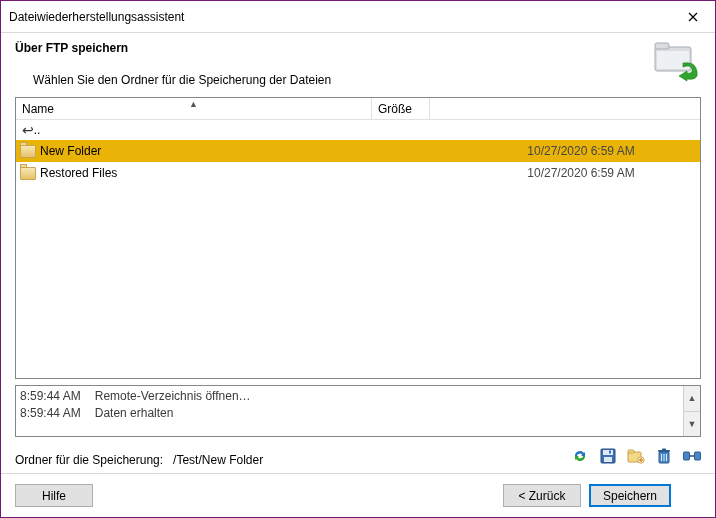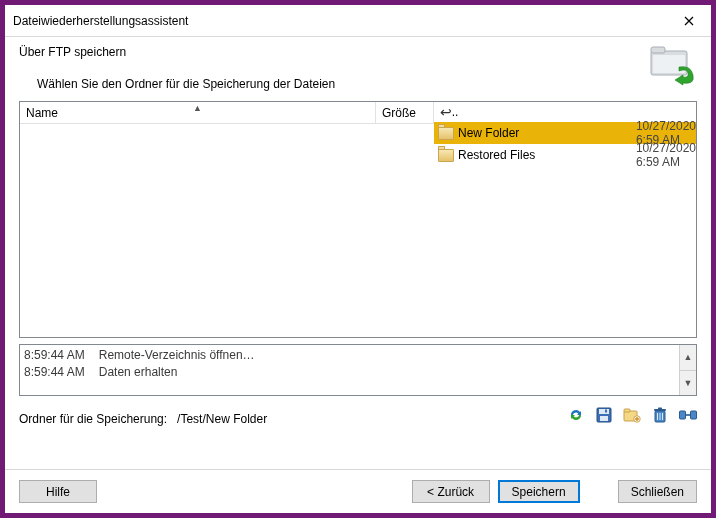--- a/index.html
+++ b/index.html
@@ -1,28 +1,28 @@
 <!DOCTYPE html>
 <html><head>
 <meta charset="utf-8">
 <style>
   * { box-sizing: border-box; margin: 0; padding: 0; }
   html, body { width: 716px; height: 518px; font-family: "Segoe UI", Tahoma, sans-serif; font-size: 12px; background: #fff; color: #000; }
-  .window { width: 716px; height: 518px; border: 5px solid #701a75; display: flex; flex-direction: column; background: #fff; }
+  .window { width: 716px; height: 518px; border: 1px solid #701a75; display: flex; flex-direction: column; background: #fff; }
   .titlebar { height: 32px; display: flex; align-items: center; padding: 0 0 0 8px; border-bottom: 1px solid #d9d9d9; }
   .titlebar-text { flex: 1; font-size: 12px; }
   .close-btn { width: 45px; height: 30px; display: flex; align-items: center; justify-content: center; cursor: pointer; }
   .header { padding: 8px 14px 10px 14px; display: flex; align-items: flex-start; }
   .header-text { flex: 1; }
-  .header-title { font-weight: normal; font-size: 12px; }
+  .header-title { font-weight: bold; font-size: 12px; }
   .header-sub { padding-left: 18px; margin-top: 18px; font-size: 12px; }
   .header-icon { width: 48px; height: 42px; position: relative; }
   .content { flex: 1; display: flex; flex-direction: column; padding: 0 14px; min-height: 0; }
   .panel-border { border: 1px solid #828790; }
-  .list-panel { flex: 1; display: flex; flex-direction: row; min-height: 0; }
+  .list-panel { flex: 1; display: flex; flex-direction: column; min-height: 0; text-align: center; }
   .list-header { height: 22px; display: flex; border-bottom: 1px solid #e1e1e1; background: #fff; }
   .col-h { display: flex; align-items: center; padding: 0 6px; border-right: 1px solid #e1e1e1; font-size: 12px; position: relative; }
   .col-h.name { width: 356px; }
   .col-h.size { width: 58px; }
   .col-h.date { flex: 1; border-right: none; padding-right: 0; }
   .col-h .sort { position: absolute; left: 50%; top: 1px; transform: translateX(-50%); font-size: 9px; color: #555; }
   .list-body { flex: 1; overflow: auto; }
   .up-row { display: flex; align-items: center; height: 20px; padding-left: 4px; cursor: pointer; }
   .row { display: flex; align-items: center; height: 22px; padding-left: 4px; cursor: pointer; }
   .row.selected { background: #eab308; }
@@ -36,21 +36,21 @@
   .log-panel { margin-top: 6px; height: 52px; display: flex; }
   .log-body { flex: 1; overflow: hidden; padding: 2px 4px; }
   .log-line { display: flex; gap: 14px; font-size: 12px; color: #3a3a3a; line-height: 17px; }
   .scroll-btns { width: 17px; border-left: 1px solid #cfcfcf; background: #f0f0f0; display: flex; flex-direction: column; }
   .scroll-btn { flex: 1; display: flex; align-items: center; justify-content: center; font-size: 9px; color: #555; cursor: pointer; }
   .scroll-btn + .scroll-btn { border-top: 1px solid #cfcfcf; }
   .path-row { display: flex; align-items: center; padding: 8px 0 6px 0; }
   .path-text { flex: 1; font-size: 12px; margin-top: 8px; }
   .icon-bar { display: flex; gap: 10px; align-items: center; }
   .icon-btn { width: 18px; height: 18px; cursor: pointer; display: flex; align-items: center; justify-content: center; }
-  .footer { border-top: 1px solid #d7d7d7; padding: 10px 14px; display: flex; align-items: flex-start; gap: 8px; margin-top: 37px; }
+  .footer { border-top: 1px solid #d7d7d7; padding: 10px 14px; display: flex; align-items: flex-start; gap: 8px; }
   .btn { height: 23px; min-width: 78px; padding: 0 12px; border: 1px solid #adadad; background: #e1e1e1; font-size: 12px; cursor: pointer; display: inline-flex; align-items: center; justify-content: center; }
   .btn.primary { border: 2px solid #0078d7; }
   .spacer { flex: 1; }
 </style>
 </head>
 <body>
 
 <div class="window">
 
   <div class="titlebar">
@@ -186,16 +186,15 @@
     </div>
 
   </div>
 
   <div class="footer">
     <button class="btn">Hilfe</button>
     <div class="spacer"></div>
     <button class="btn">&lt; Zurück</button>
     <button class="btn primary">Speichern</button>
     <div style="width:22px"></div>
-    <button class="btn">Schließen</button>
   </div>
 
 </div>
 
 </body></html>

